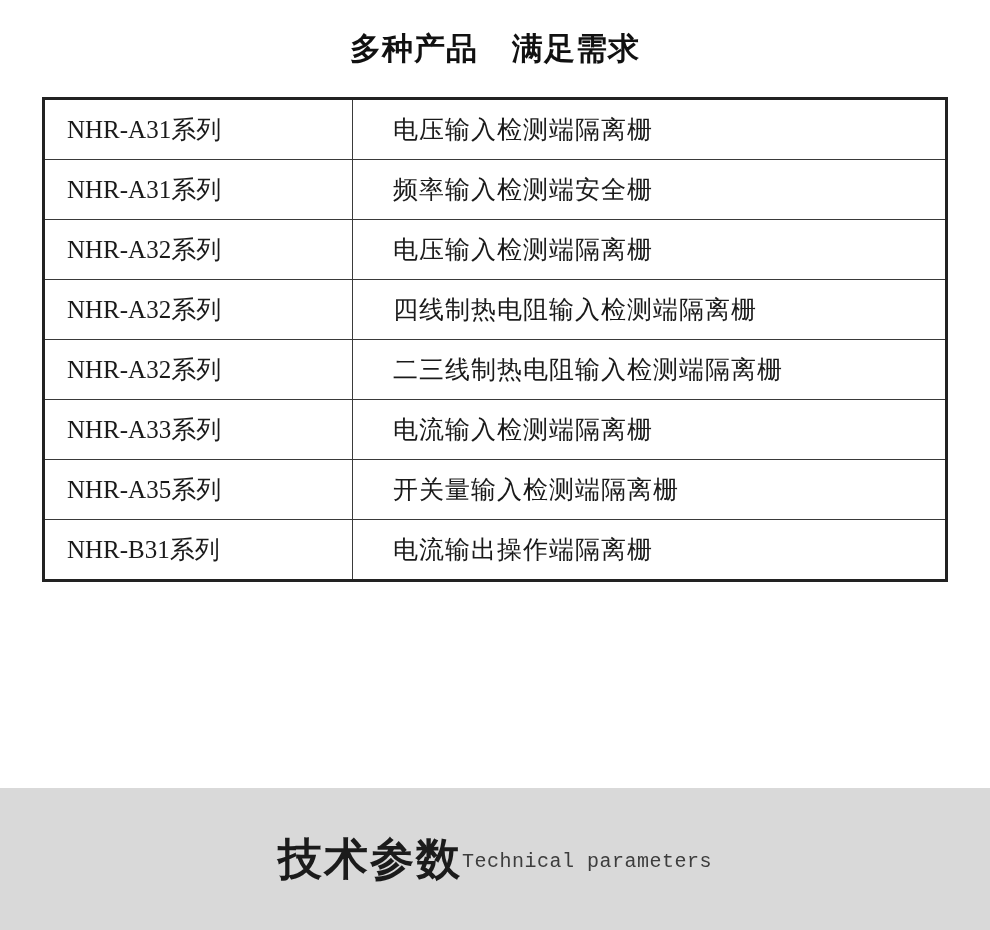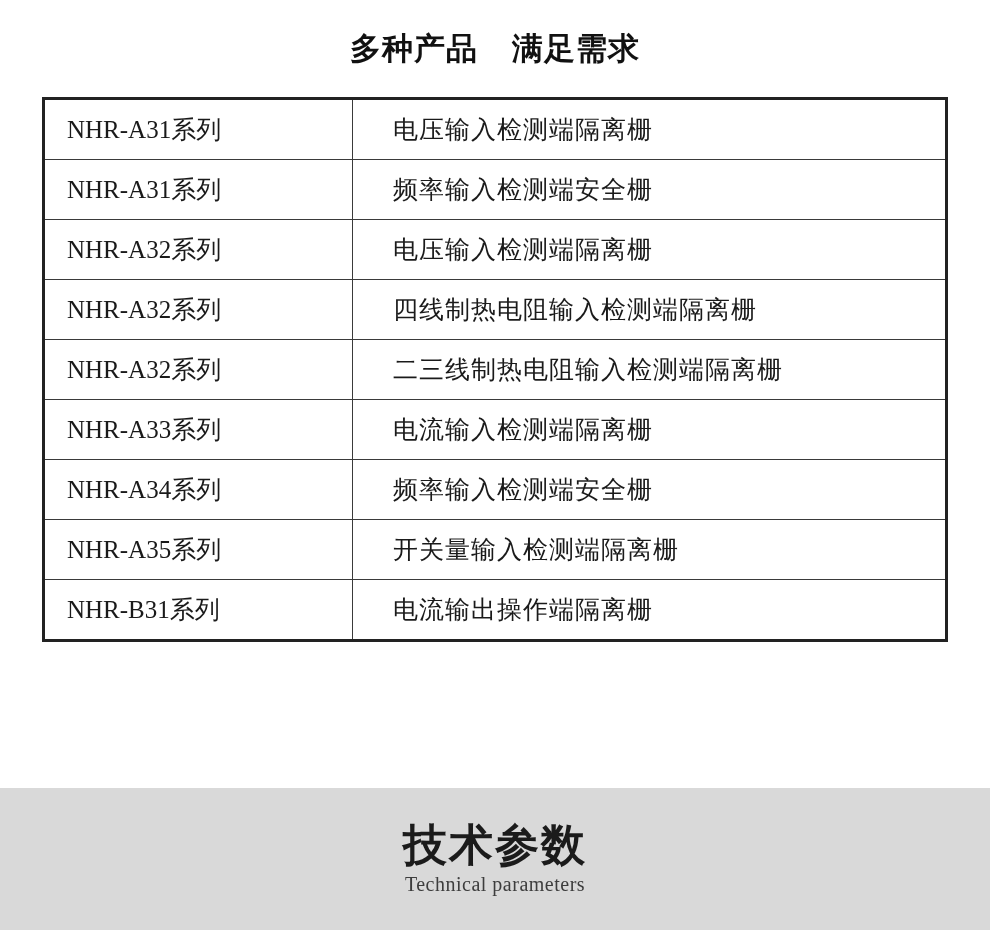--- a/index.html
+++ b/index.html
@@ -84,35 +84,35 @@
 
   
   .banner {
     position: absolute;
     left: 0;
     bottom: 0;
     width: 990px;
     height: 142px;
     background: #d9d9d9;
     display: flex;
-    flex-direction: column;
+    flex-direction: row;
     align-items: center;
     justify-content: center;
     box-sizing: border-box;
   }
   .banner-cn {
     font-family: "Liberation Sans", "DejaVu Sans", sans-serif;
     font-weight: bold;
     font-size: 44px;
     color: #1b1b1b;
     letter-spacing: 2px;
     line-height: 1.05;
   }
   .banner-en {
-    font-family: Liberation Serif, serif;
+    font-family: Liberation Mono, monospace;
     font-size: 20px;
     color: #3d3d3d;
     letter-spacing: 0.5px;
     margin-top: 4px;
   }
   .banner-gap {
     position: absolute;
     left: 0;
     bottom: 142px;
     width: 990px;
@@ -150,24 +150,20 @@
         </tr>
         <tr>
           <td>NHR-A32系列</td>
           <td>二三线制热电阻输入检测端隔离栅</td>
         </tr>
         <tr>
           <td>NHR-A33系列</td>
           <td>电流输入检测端隔离栅</td>
         </tr>
         <tr>
-          <td>NHR-A34系列</td>
-          <td>频率输入检测端安全栅</td>
-        </tr>
-        <tr>
           <td>NHR-A35系列</td>
           <td>开关量输入检测端隔离栅</td>
         </tr>
         <tr>
           <td>NHR-B31系列</td>
           <td>电流输出操作端隔离栅</td>
         </tr>
       </tbody>
     </table>
   </div>

